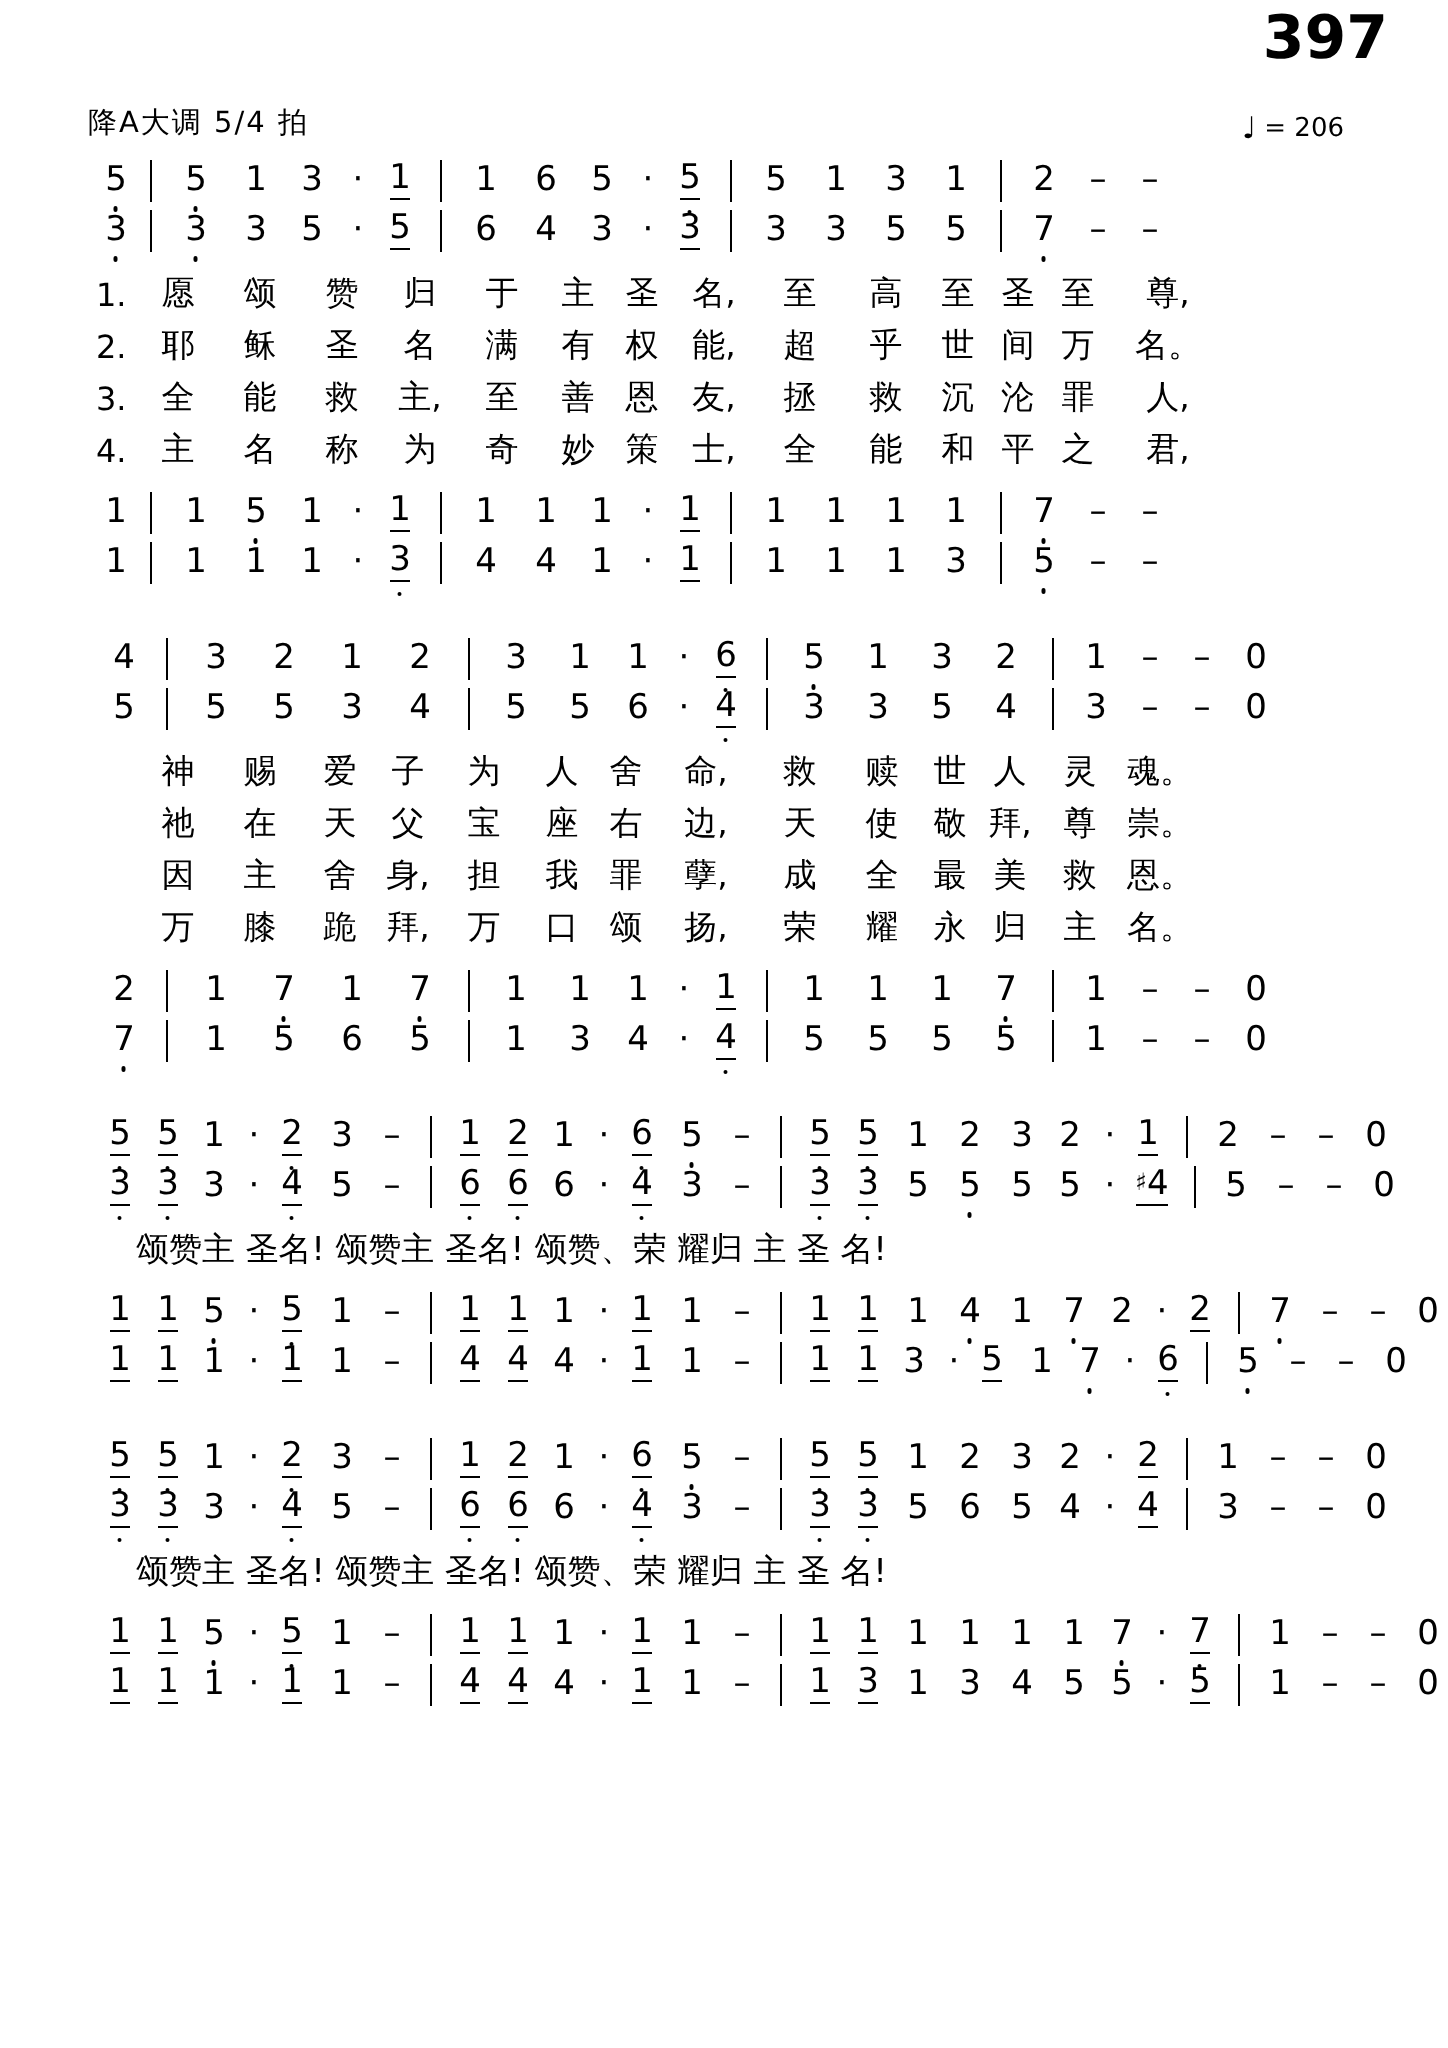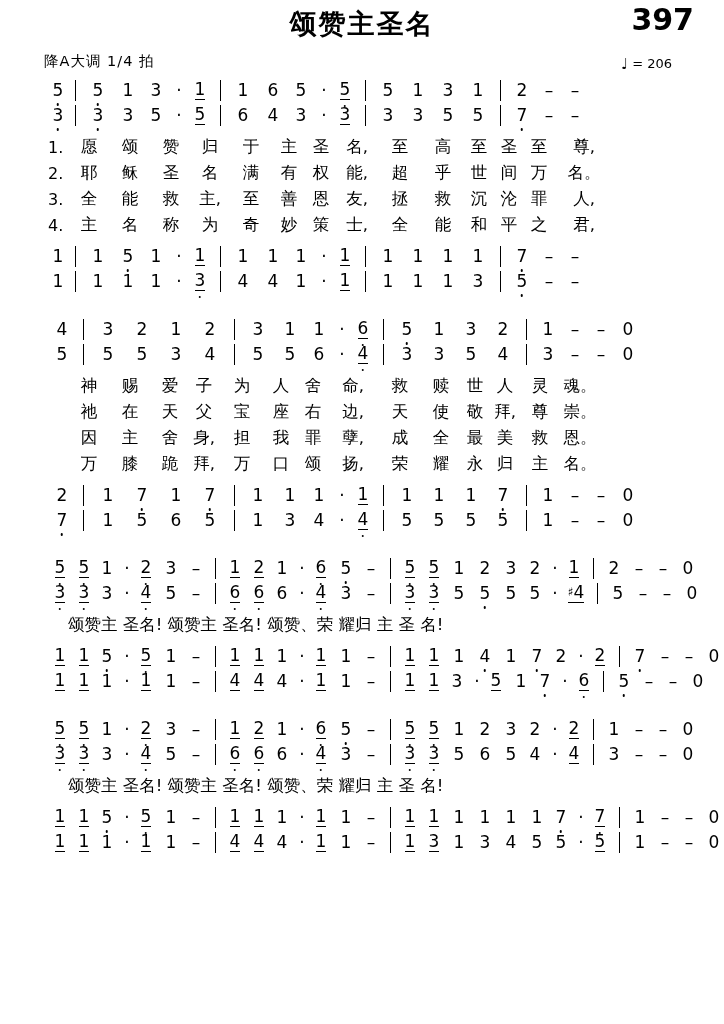--- a/index.html
+++ b/index.html
@@ -157,26 +157,25 @@
   }
   .spacer-sm { height: 6px; }
   .spacer-md { height: 14px; }
 </style>
 </head>
 <body>
 
 <div class="page">
 
   <div class="header">
-    <div class="song-title">颂赞主圣名</div>
     <div class="song-number">397</div>
   </div>
 
   <div class="meta-row">
-    <div class="key-meta">降A大调   1/4 拍</div>
+    <div class="key-meta">降A大调   5/4 拍</div>
     <div class="tempo-meta">
       <span class="tempo-note">♩</span>
       <span>= 206</span>
     </div>
   </div>
 
   <div class="system">
 
     <div class="staff-line">
       <span class="note" style="width:20px"><span class="g oct-dn">5</span></span>

